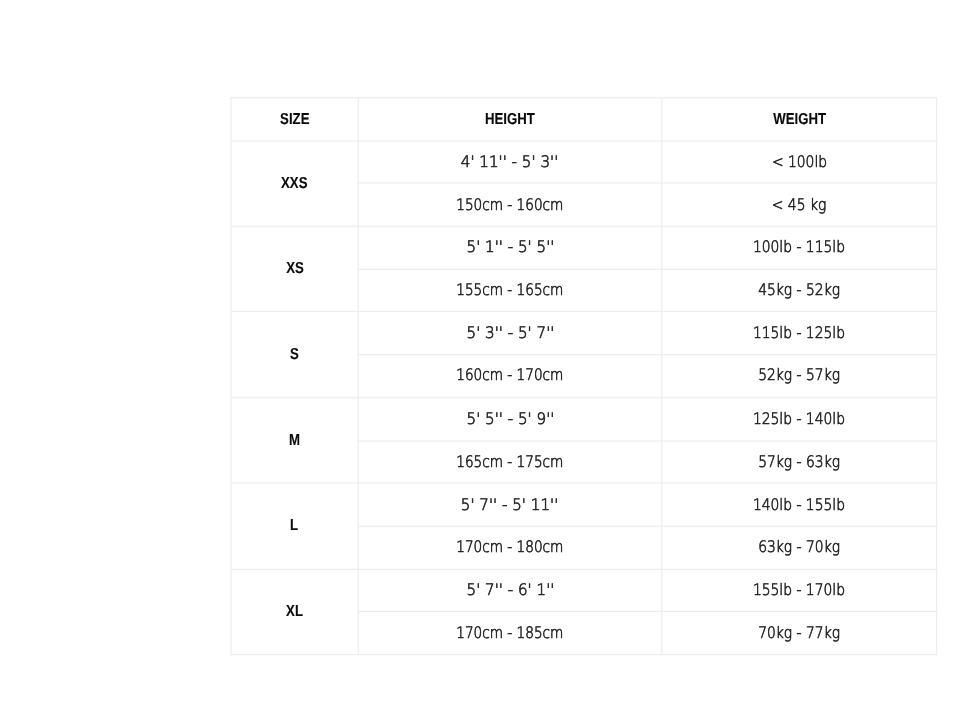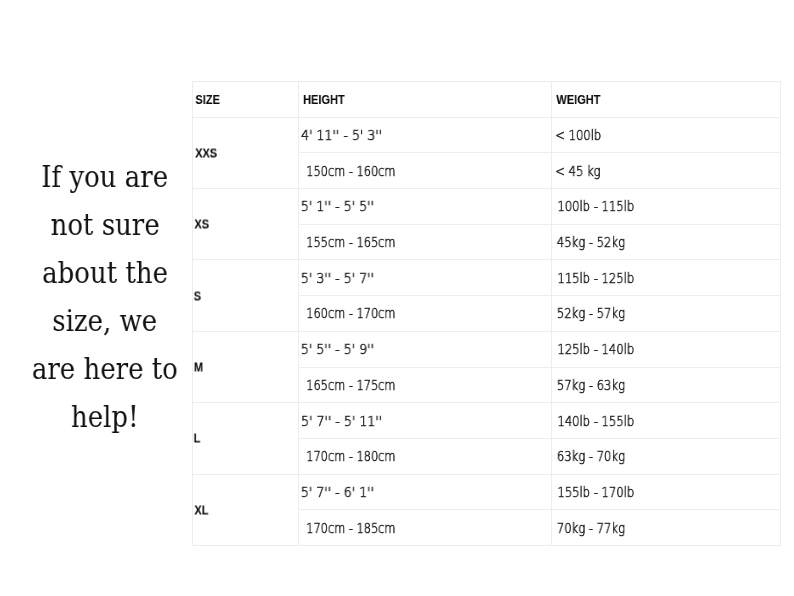--- a/index.html
+++ b/index.html
@@ -44,21 +44,21 @@
     left: 192px; top: 81px;
     width: 588px;
     border-collapse: collapse;
     table-layout: fixed;
   }
   .size-table td, .size-table th {
     border: 1px solid #ededed;
     padding: 0;
     margin: 0;
     vertical-align: middle;
-    text-align: left;
+    text-align: center;
   }
   .size-table th { height: 34.7px; line-height: 1; }
   .size-table td { height: 34.7px; line-height: 1; margin-left: 44px; }
 
   .ink {
     display: inline-block;
     will-change: transform;
     line-height: 1;
     font-family: "DejaVu Sans", sans-serif;
     font-weight: 200;
@@ -82,28 +82,20 @@
   .cell-met .ink { transform: scaleX(0.861); }
   col.c-size { width: 106px; }
   col.c-height { width: 253px; }
   col.c-weight { width: 229px; }
 </style>
 </head>
 <body>
 
 <div class="page">
 
-  <div class="promo">
-    <span class="promo-line"><span>If you are</span></span>
-    <span class="promo-line"><span>not sure</span></span>
-    <span class="promo-line"><span>about the</span></span>
-    <span class="promo-line"><span>size, we</span></span>
-    <span class="promo-line"><span>are here to</span></span>
-    <span class="promo-line"><span>help!</span></span>
-  </div>
 
   <table class="size-table">
     <colgroup>
         <col class="c-size">
         <col class="c-height">
         <col class="c-weight">
       </colgroup>
     <thead>
       <tr>
         <th class="hdr"><span class="ink">SIZE</span></th>

